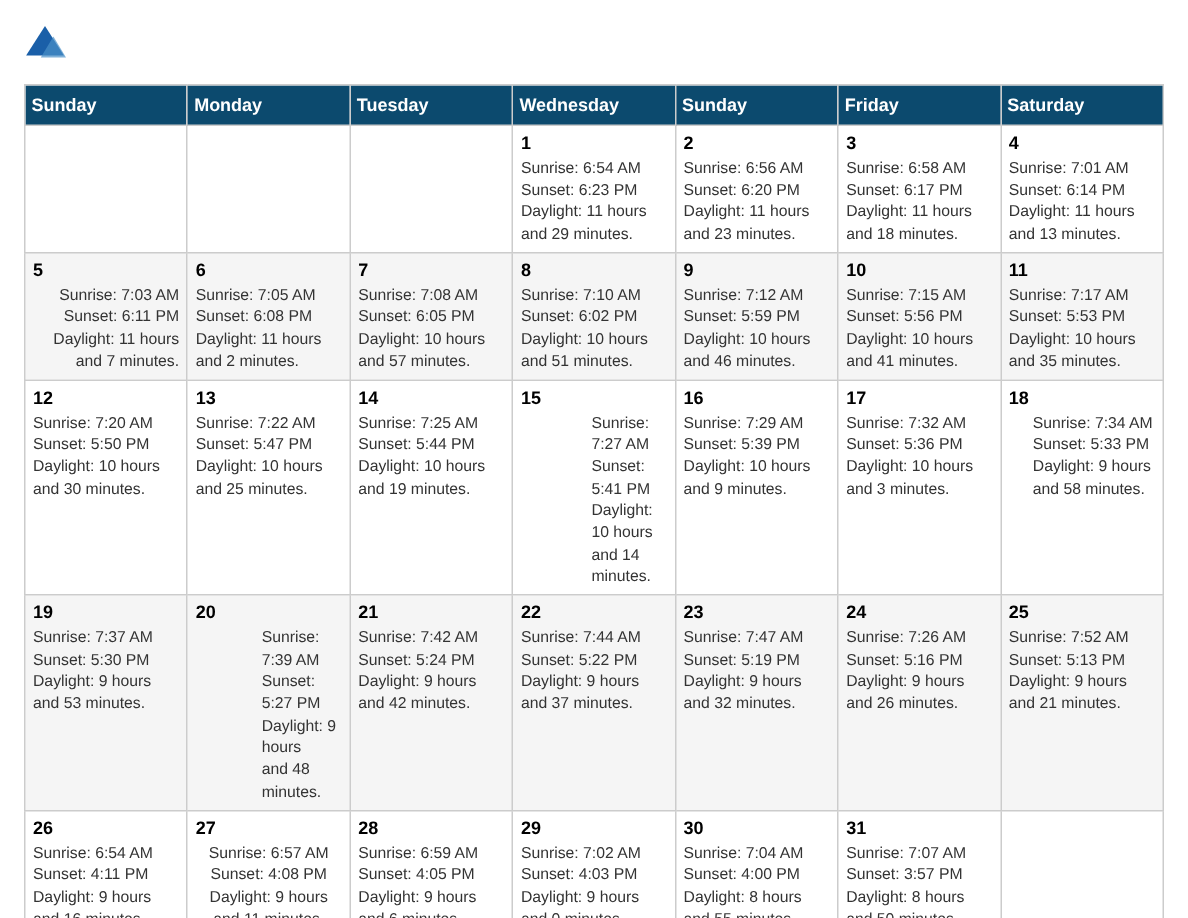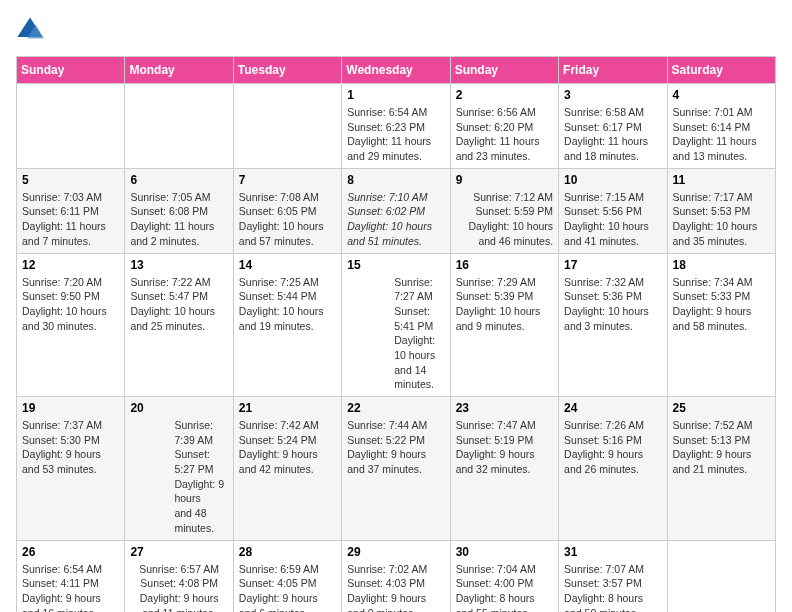--- a/index.html
+++ b/index.html
@@ -43,21 +43,21 @@
     .subtitle {
       font-size: 14px;
       color: #444;
     }
     .calendar {
       width: 100%;
       border-collapse: collapse;
       font-size: 11px;
     }
     .calendar thead tr th {
-      background-color: #ec4899;
+      background-color: #0c4a6e;
       color: #fff;
       padding: 6px 4px;
       text-align: left;
       font-weight: bold;
       font-size: 12px;
       border: 1px solid #ccc;
     }
     .calendar tbody tr td {
       vertical-align: top;
       padding: 4px 5px;
@@ -146,49 +146,49 @@
           <span class="day-number">4</span>
           <div class="day-info" style="white-space: pre-line;">Sunrise: 7:01 AM
 Sunset: 6:14 PM
 Daylight: 11 hours
 and 13 minutes.</div>
         </td>
       </tr>
       <tr>
         <td>
           <span class="day-number">5</span>
-          <div class="day-info" style="white-space: pre-line;">Sunrise: 7:03 AM
+          <div class="day-info" style="white-space: pre-line; text-align: right;">Sunrise: 7:03 AM
 Sunset: 6:11 PM
 Daylight: 11 hours
 and 7 minutes.</div>
         </td>
         <td>
           <span class="day-number">6</span>
           <div class="day-info" style="white-space: pre-line;">Sunrise: 7:05 AM
 Sunset: 6:08 PM
 Daylight: 11 hours
 and 2 minutes.</div>
         </td>
         <td>
           <span class="day-number">7</span>
           <div class="day-info" style="white-space: pre-line;">Sunrise: 7:08 AM
 Sunset: 6:05 PM
 Daylight: 10 hours
 and 57 minutes.</div>
         </td>
         <td>
           <span class="day-number">8</span>
-          <div class="day-info" style="white-space: pre-line; font-style: italic;">Sunrise: 7:10 AM
+          <div class="day-info" style="white-space: pre-line;">Sunrise: 7:10 AM
 Sunset: 6:02 PM
 Daylight: 10 hours
 and 51 minutes.</div>
         </td>
         <td>
           <span class="day-number">9</span>
-          <div class="day-info" style="white-space: pre-line; text-align: right;">Sunrise: 7:12 AM
+          <div class="day-info" style="white-space: pre-line;">Sunrise: 7:12 AM
 Sunset: 5:59 PM
 Daylight: 10 hours
 and 46 minutes.</div>
         </td>
         <td>
           <span class="day-number">10</span>
           <div class="day-info" style="white-space: pre-line;">Sunrise: 7:15 AM
 Sunset: 5:56 PM
 Daylight: 10 hours
 and 41 minutes.</div>
@@ -198,21 +198,21 @@
           <div class="day-info" style="white-space: pre-line;">Sunrise: 7:17 AM
 Sunset: 5:53 PM
 Daylight: 10 hours
 and 35 minutes.</div>
         </td>
       </tr>
       <tr>
         <td>
           <span class="day-number">12</span>
           <div class="day-info" style="white-space: pre-line;">Sunrise: 7:20 AM
-Sunset: 9:50 PM
+Sunset: 5:50 PM
 Daylight: 10 hours
 and 30 minutes.</div>
         </td>
         <td>
           <span class="day-number">13</span>
           <div class="day-info" style="white-space: pre-line;">Sunrise: 7:22 AM
 Sunset: 5:47 PM
 Daylight: 10 hours
 and 25 minutes.</div>
         </td>
@@ -239,21 +239,21 @@
         </td>
         <td>
           <span class="day-number">17</span>
           <div class="day-info" style="white-space: pre-line;">Sunrise: 7:32 AM
 Sunset: 5:36 PM
 Daylight: 10 hours
 and 3 minutes.</div>
         </td>
         <td>
           <span class="day-number">18</span>
-          <div class="day-info" style="white-space: pre-line;">Sunrise: 7:34 AM
+          <div class="day-info" style="white-space: pre-line; margin-left: 16px;">Sunrise: 7:34 AM
 Sunset: 5:33 PM
 Daylight: 9 hours
 and 58 minutes.</div>
         </td>
       </tr>
       <tr>
         <td>
           <span class="day-number">19</span>
           <div class="day-info" style="white-space: pre-line;">Sunrise: 7:37 AM
 Sunset: 5:30 PM

